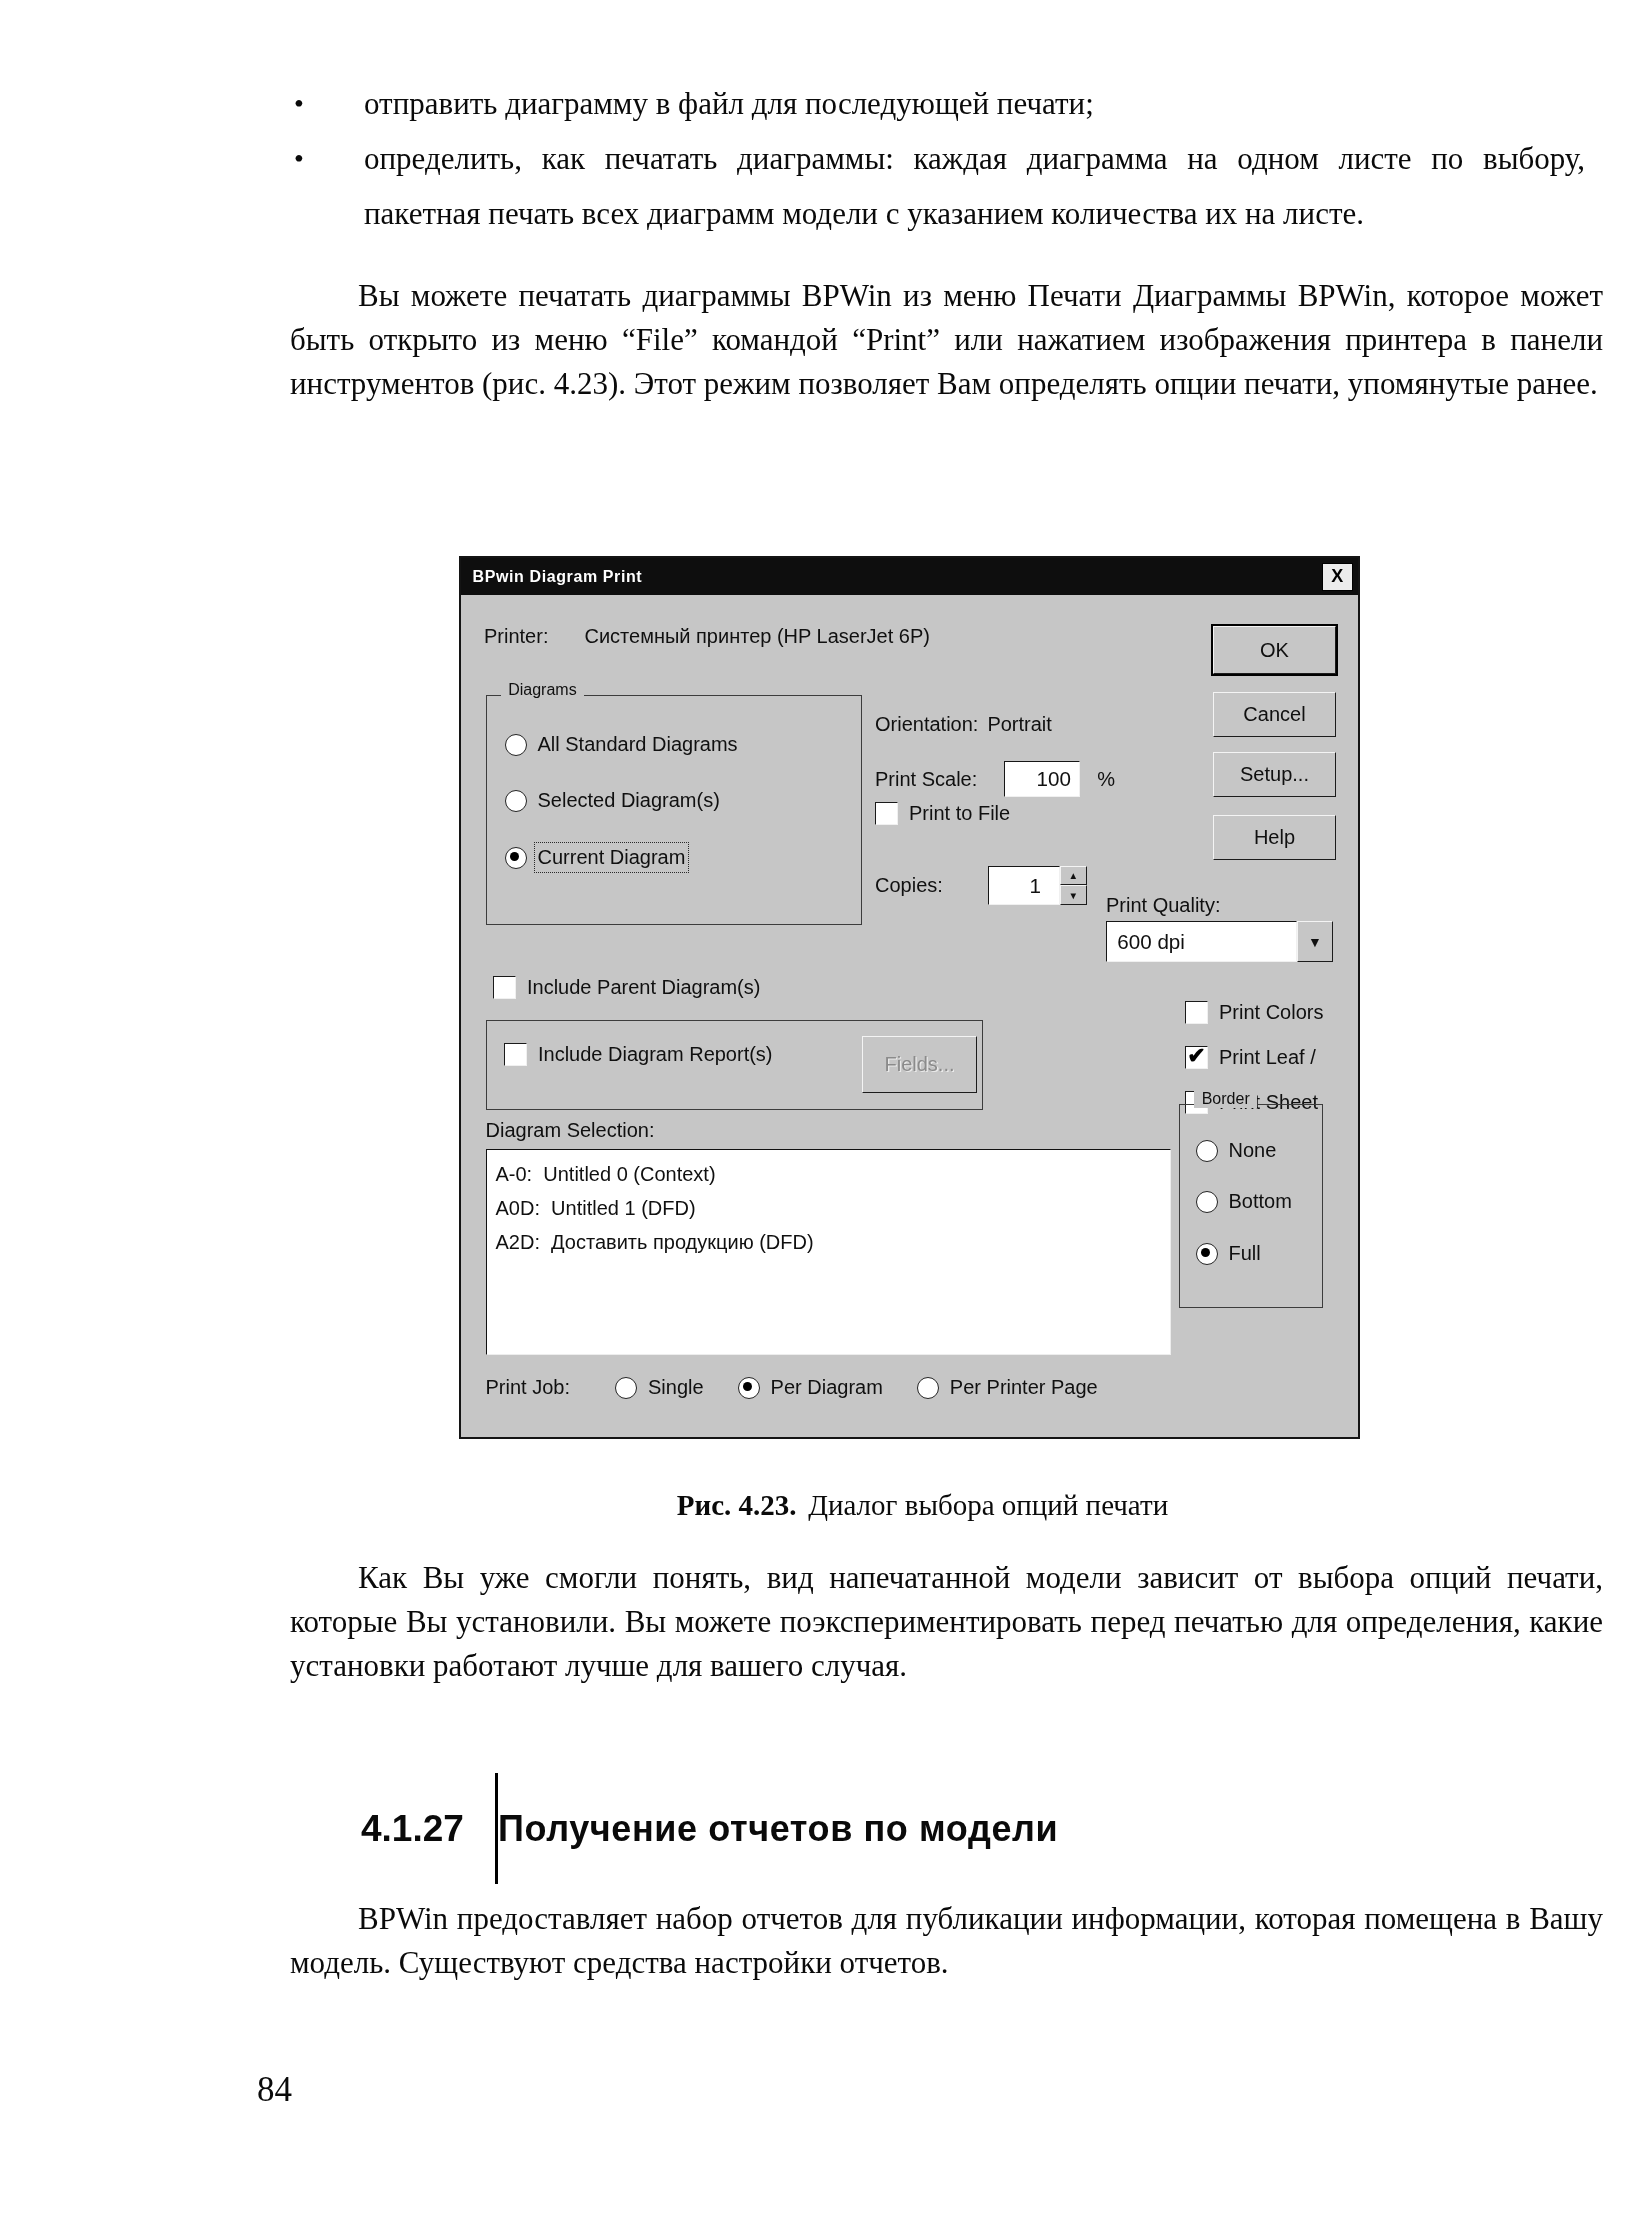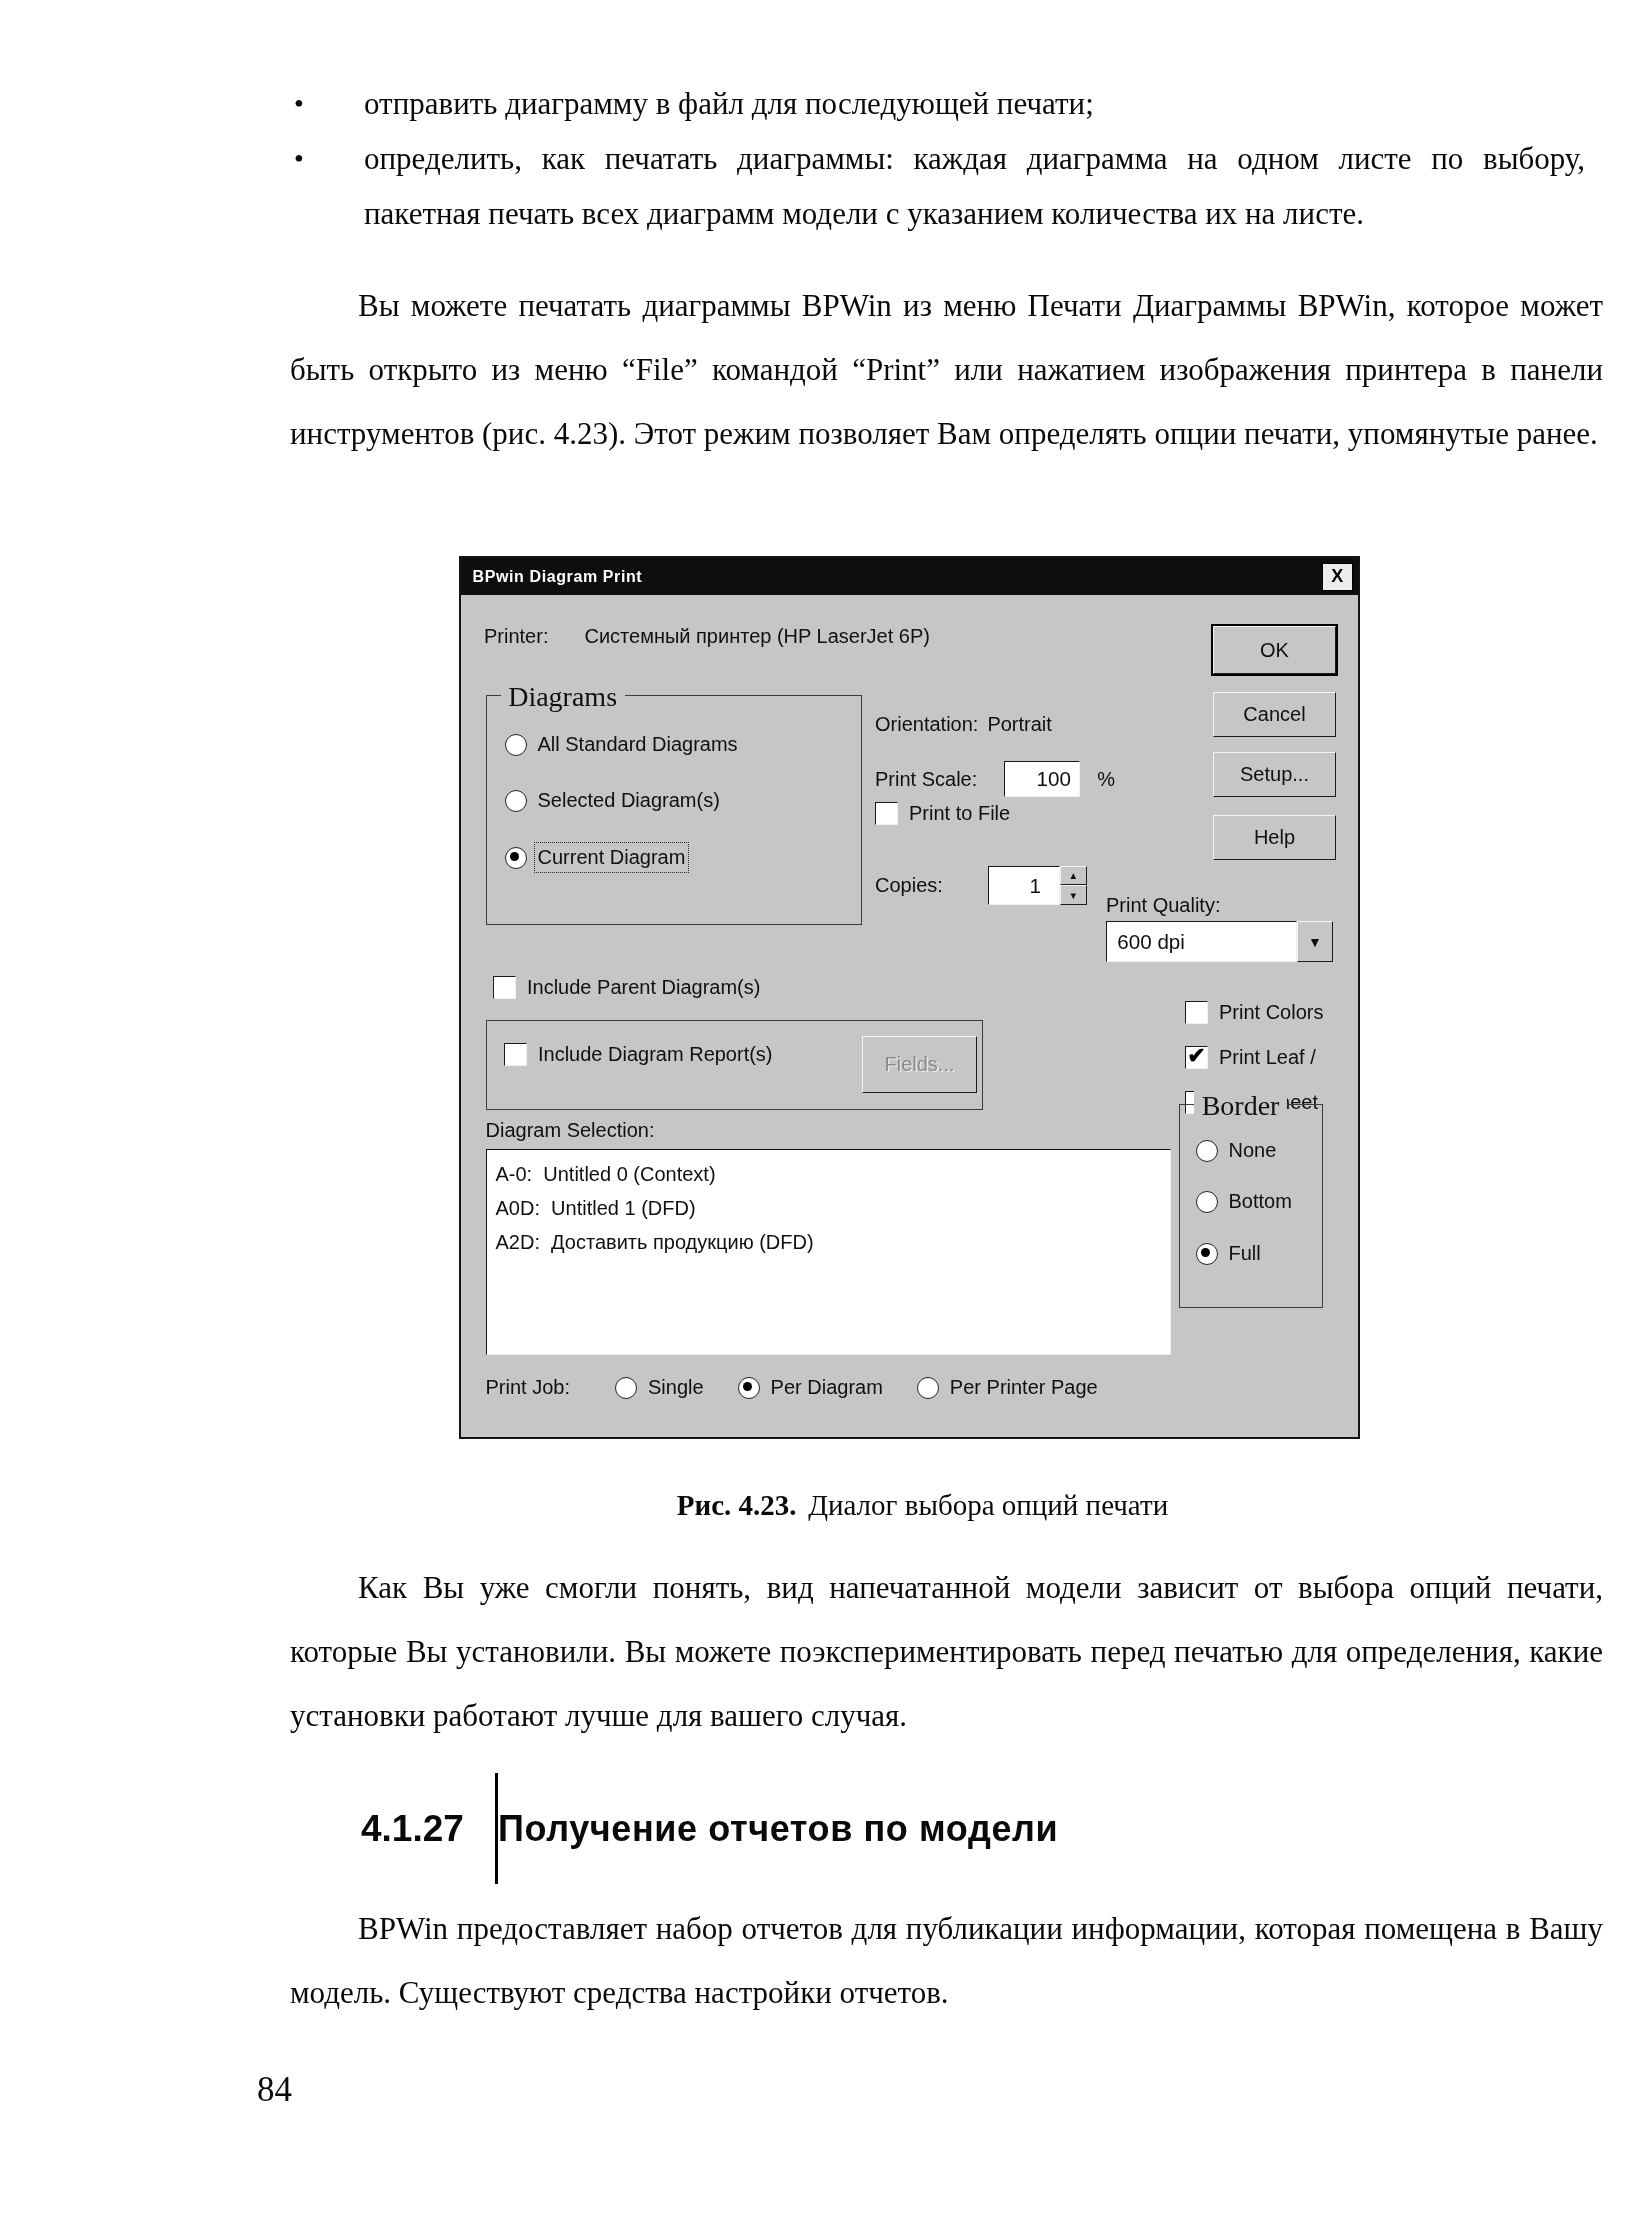--- a/index.html
+++ b/index.html
@@ -5,21 +5,21 @@
   html,body{margin:0;padding:0;background:#9a9a9a;}
   .page{
     position:relative;width:1652px;height:2227px;background:#ffffff;
     font-family:"Liberation Serif", serif;color:#0a0a0a;overflow:hidden;
   }
   
   .bullets{position:absolute;left:294px;top:76px;width:1291px;}
   .bullet{display:flex;align-items:flex-start;font-size:31px;line-height:55px;}
   .bullet .marker{width:70px;flex:none;font-size:28px;line-height:55px;}
   .bullet .btext{flex:1;text-align:justify;}
-  .para{position:absolute;left:290px;width:1313px;font-size:31px;line-height:64px;
+  .para{position:absolute;left:290px;width:1313px;font-size:31px;line-height:44px;
         text-align:justify;text-indent:68px;}
   #para1{top:274px;}
   #para2{top:1556px;}
   #para3{top:1897px;}
   .caption{position:absolute;left:290px;top:1489px;width:1265px;text-align:center;font-size:29px;}
   .caption .cap-b{font-weight:bold;margin-right:11.6px;}
   .section-head{position:absolute;left:361px;top:1773px;height:111px;display:flex;align-items:center;
        font-family:"Liberation Sans", sans-serif;font-weight:bold;}
   .sec-num{font-size:37px;padding-right:31px;}
   .sec-bar{width:3.2px;height:111px;background:#000;}
@@ -35,21 +35,21 @@
   .titlebar .t{font-weight:bold;font-size:16px;letter-spacing:0.6px;}
   .closebtn{position:absolute;right:5.2px;top:4.5px;width:31px;height:28px;background:#ececec;
        border:1.9px solid #000;display:flex;align-items:center;justify-content:center;
        font-weight:bold;font-size:18px;color:#000;box-sizing:border-box;}
   .btn{position:absolute;background:#c6c6c6;border:1.9px solid;
        border-color:#f4f4f4 #1c1c1c #1c1c1c #f4f4f4;display:flex;align-items:center;
        justify-content:center;font-size:20px;color:#101010;box-sizing:border-box;}
   .btn.default{outline:2.6px solid #000;}
   .btn.disabled{color:#8b8b8b;text-shadow:1.3px 1.3px 0 #eaeaea;}
   .groupbox{position:absolute;border:1.9px solid #3c3c3c;box-sizing:border-box;}
-  .legend{position:absolute;top:-15.5px;left:14px;background:#c6c6c6;padding:0 7.7px;font-size:28px;font-family:Liberation Serif, serif;}
+  .legend{position:absolute;top:-15.5px;left:14px;background:#c6c6c6;padding:0 7.7px;font-size:16px;}
   .row{position:absolute;display:flex;align-items:center;}
   .radio{width:22px;height:22px;border-radius:50%;background:#fff;border:1.9px solid #242424;
        box-sizing:border-box;position:relative;flex:none;}
   .radio.on::after{content:"";position:absolute;left:4.5px;top:4.5px;width:9px;height:9px;
        border-radius:50%;background:#000;}
   .check{width:23px;height:23px;background:#fff;border:1.9px solid;
        border-color:#1a1a1a #f0f0f0 #f0f0f0 #1a1a1a;box-sizing:border-box;flex:none;position:relative;}
   .check.on::after{content:"✔";position:absolute;left:1.3px;top:-3.9px;font-size:22px;font-weight:bold;color:#000;}
   .lab{margin-left:11px;white-space:nowrap;}
   .focusrect{outline:1.9px dotted #2a2a2a;outline-offset:3.2px;}

